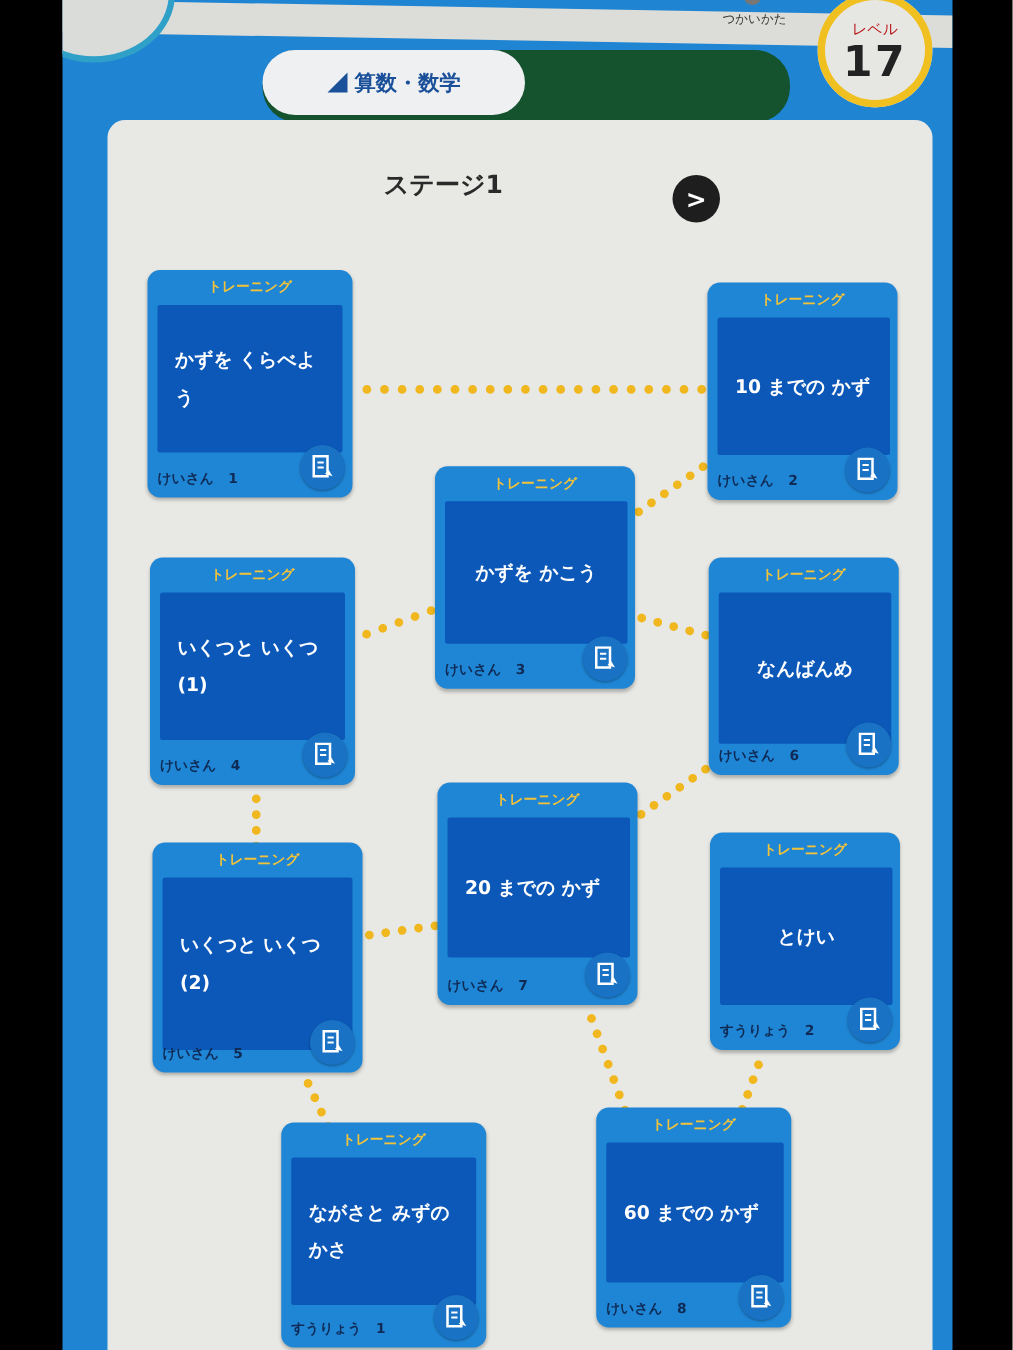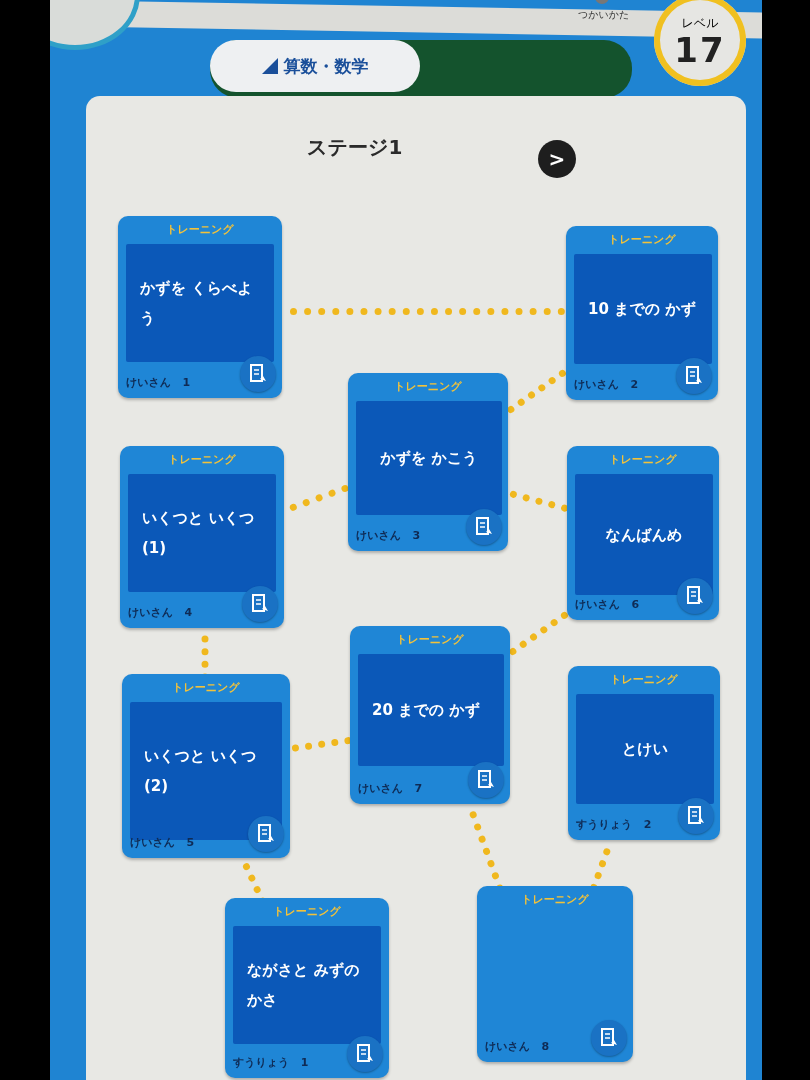--- a/index.html
+++ b/index.html
@@ -30,21 +30,21 @@
   .howto-icon {
     position:absolute; left:545px; top:-10px; width:14px; height:14px; border-radius:50%;
     background:#777;
   }
   .level-badge {
     position:absolute; left:604px; top:-6px; width:92px; height:92px; border-radius:50%;
     background:#e6e6e3;
     box-shadow: inset 0 0 0 6px #f0c020;
     display:flex; flex-direction:column; align-items:center; justify-content:center;
   }
-  .level-badge .lbl { font-size:12px; color:#000000; margin-top:2px; }
+  .level-badge .lbl { font-size:12px; color:#b91c1c; margin-top:2px; }
   .level-badge .num { font-size:34px; color:#222; line-height:36px; font-weight:bold; letter-spacing:2px; }
 
   .tabs {
     position:absolute; left:160px; top:40px; width:422px; height:58px;
     background:#14532d; border-radius:28px;
   }
   .tab {
     position:absolute; top:0; height:52px; border-radius:26px;
     display:flex; align-items:center; justify-content:center; gap:6px;
     font-size:17px; font-weight:bold;
@@ -258,20 +258,21 @@
         <rect x="2" y="1" width="11" height="16" fill="none" stroke="#fff" stroke-width="2"></rect>
         <line x1="5" y1="6" x2="10" y2="6" stroke="#fff" stroke-width="1.5"></line>
         <line x1="5" y1="10" x2="10" y2="10" stroke="#fff" stroke-width="1.5"></line>
         <path d="M11 15 l3 -3 l3 5z" fill="#fff"></path>
       </svg>
   </div>
 </div>
 
 <div class="card" style="left:477px;top:886px;width:156px;height:176px;">
   <div class="tag">トレーニング</div>
+  <div class="inner" style="width:142px;height:112px;">60 までの かず</div>
   <div class="foot"><span>けいさん</span>&nbsp;&nbsp;&nbsp;<span>8</span></div>
   <div class="doc-btn">
     <svg width="18" height="20" viewBox="0 0 18 20">
         <rect x="2" y="1" width="11" height="16" fill="none" stroke="#fff" stroke-width="2"></rect>
         <line x1="5" y1="6" x2="10" y2="6" stroke="#fff" stroke-width="1.5"></line>
         <line x1="5" y1="10" x2="10" y2="10" stroke="#fff" stroke-width="1.5"></line>
         <path d="M11 15 l3 -3 l3 5z" fill="#fff"></path>
       </svg>
   </div>
 </div>

